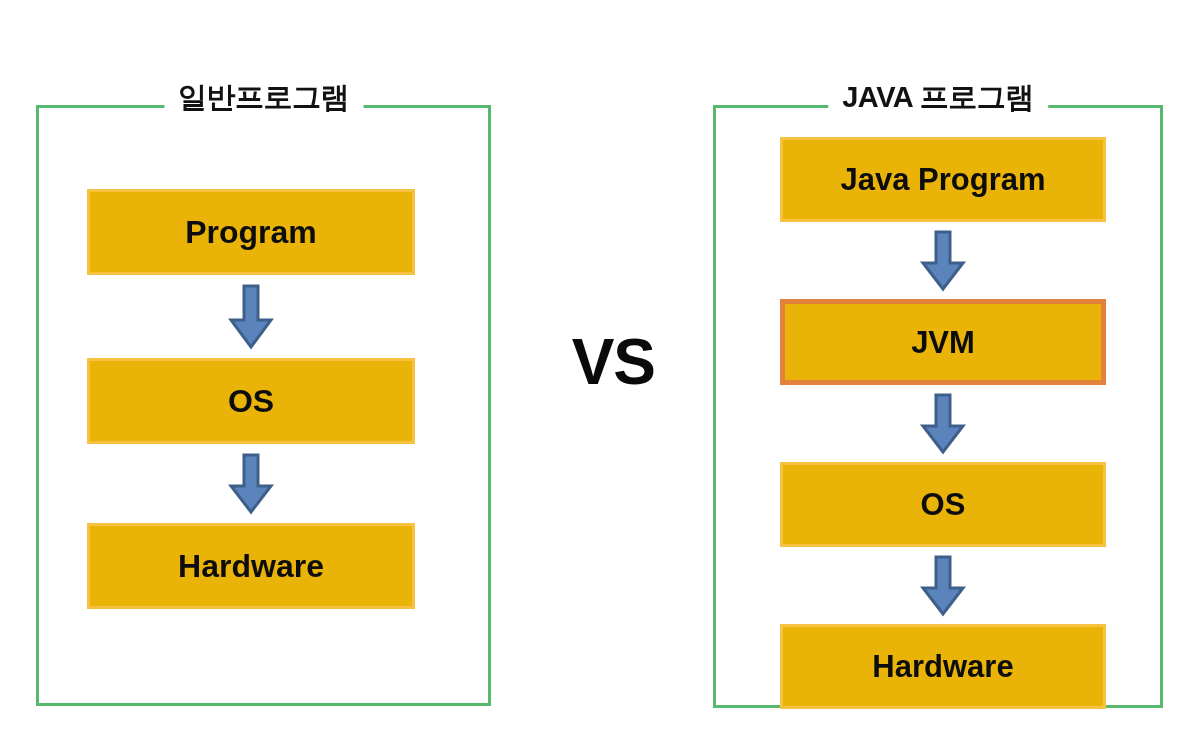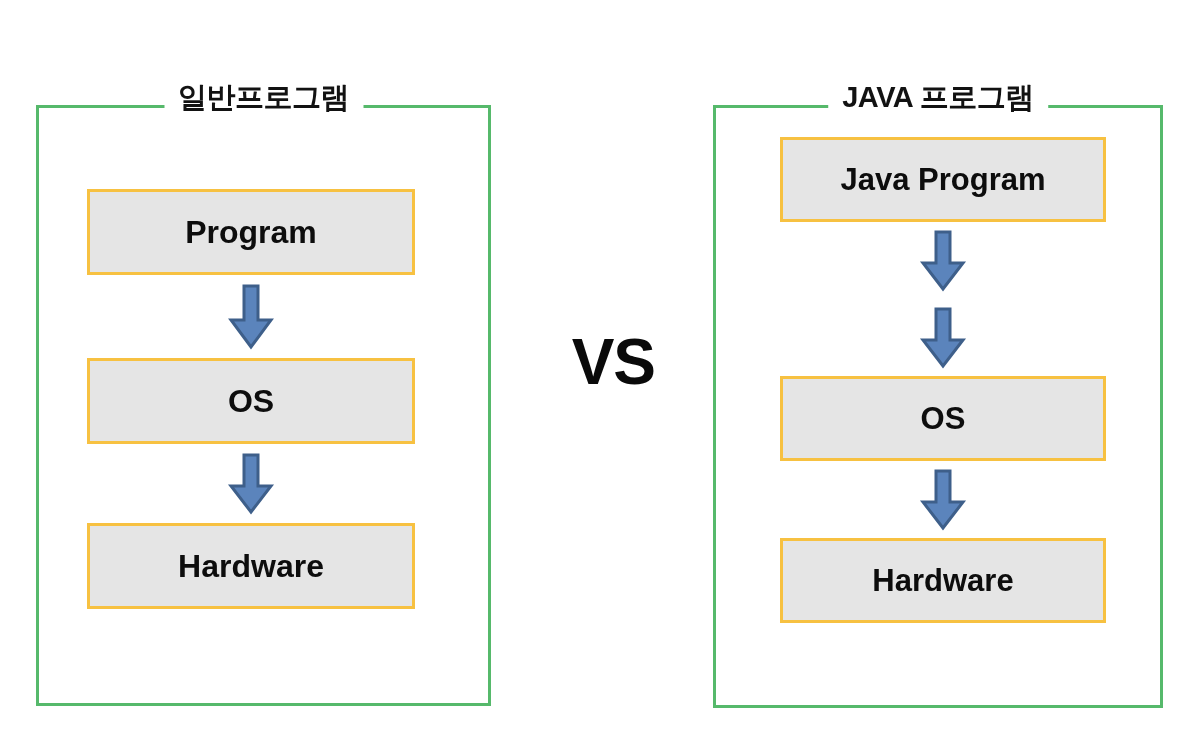--- a/index.html
+++ b/index.html
@@ -66,21 +66,21 @@
     display: flex;
     flex-direction: column;
     align-items: center;
   }
   .flow-left  { left: 87px; top: 189px; width: 328px; }
   .flow-right { left: 780px; top: 137px; width: 326px; }
 
   .node {
     box-sizing: border-box;
     width: 100%;
-    background: #e5e5e5;
+    background: #eab308;
     display: flex;
     align-items: center;
     justify-content: center;
     color: #0d0d0d;
     font-weight: bold;
     line-height: 1;
   }
   .node.yellow {
     border: 3px solid #F7C141;
   }
@@ -156,20 +156,23 @@
   <div class="flow flow-right">
 
     <div class="node node-right yellow">
       <span class="node-label">Java Program</span>
     </div>
 
     <svg class="arrow arrow-right" width="48" height="62" viewBox="0 0 48 62">
       <polygon points="17,2 31,2 31,33 44,33 24,59 4,33 17,33" fill="#5B84BC" stroke="#3E5F8A" stroke-width="3" stroke-linejoin="miter"></polygon>
     </svg>
 
+    <div class="node node-right orange">
+      <span class="node-label">JVM</span>
+    </div>
 
     <svg class="arrow arrow-right" width="48" height="62" viewBox="0 0 48 62">
       <polygon points="17,2 31,2 31,33 44,33 24,59 4,33 17,33" fill="#5B84BC" stroke="#3E5F8A" stroke-width="3" stroke-linejoin="miter"></polygon>
     </svg>
 
     <div class="node node-right yellow">
       <span class="node-label">OS</span>
     </div>
 
     <svg class="arrow arrow-right" width="48" height="62" viewBox="0 0 48 62">

